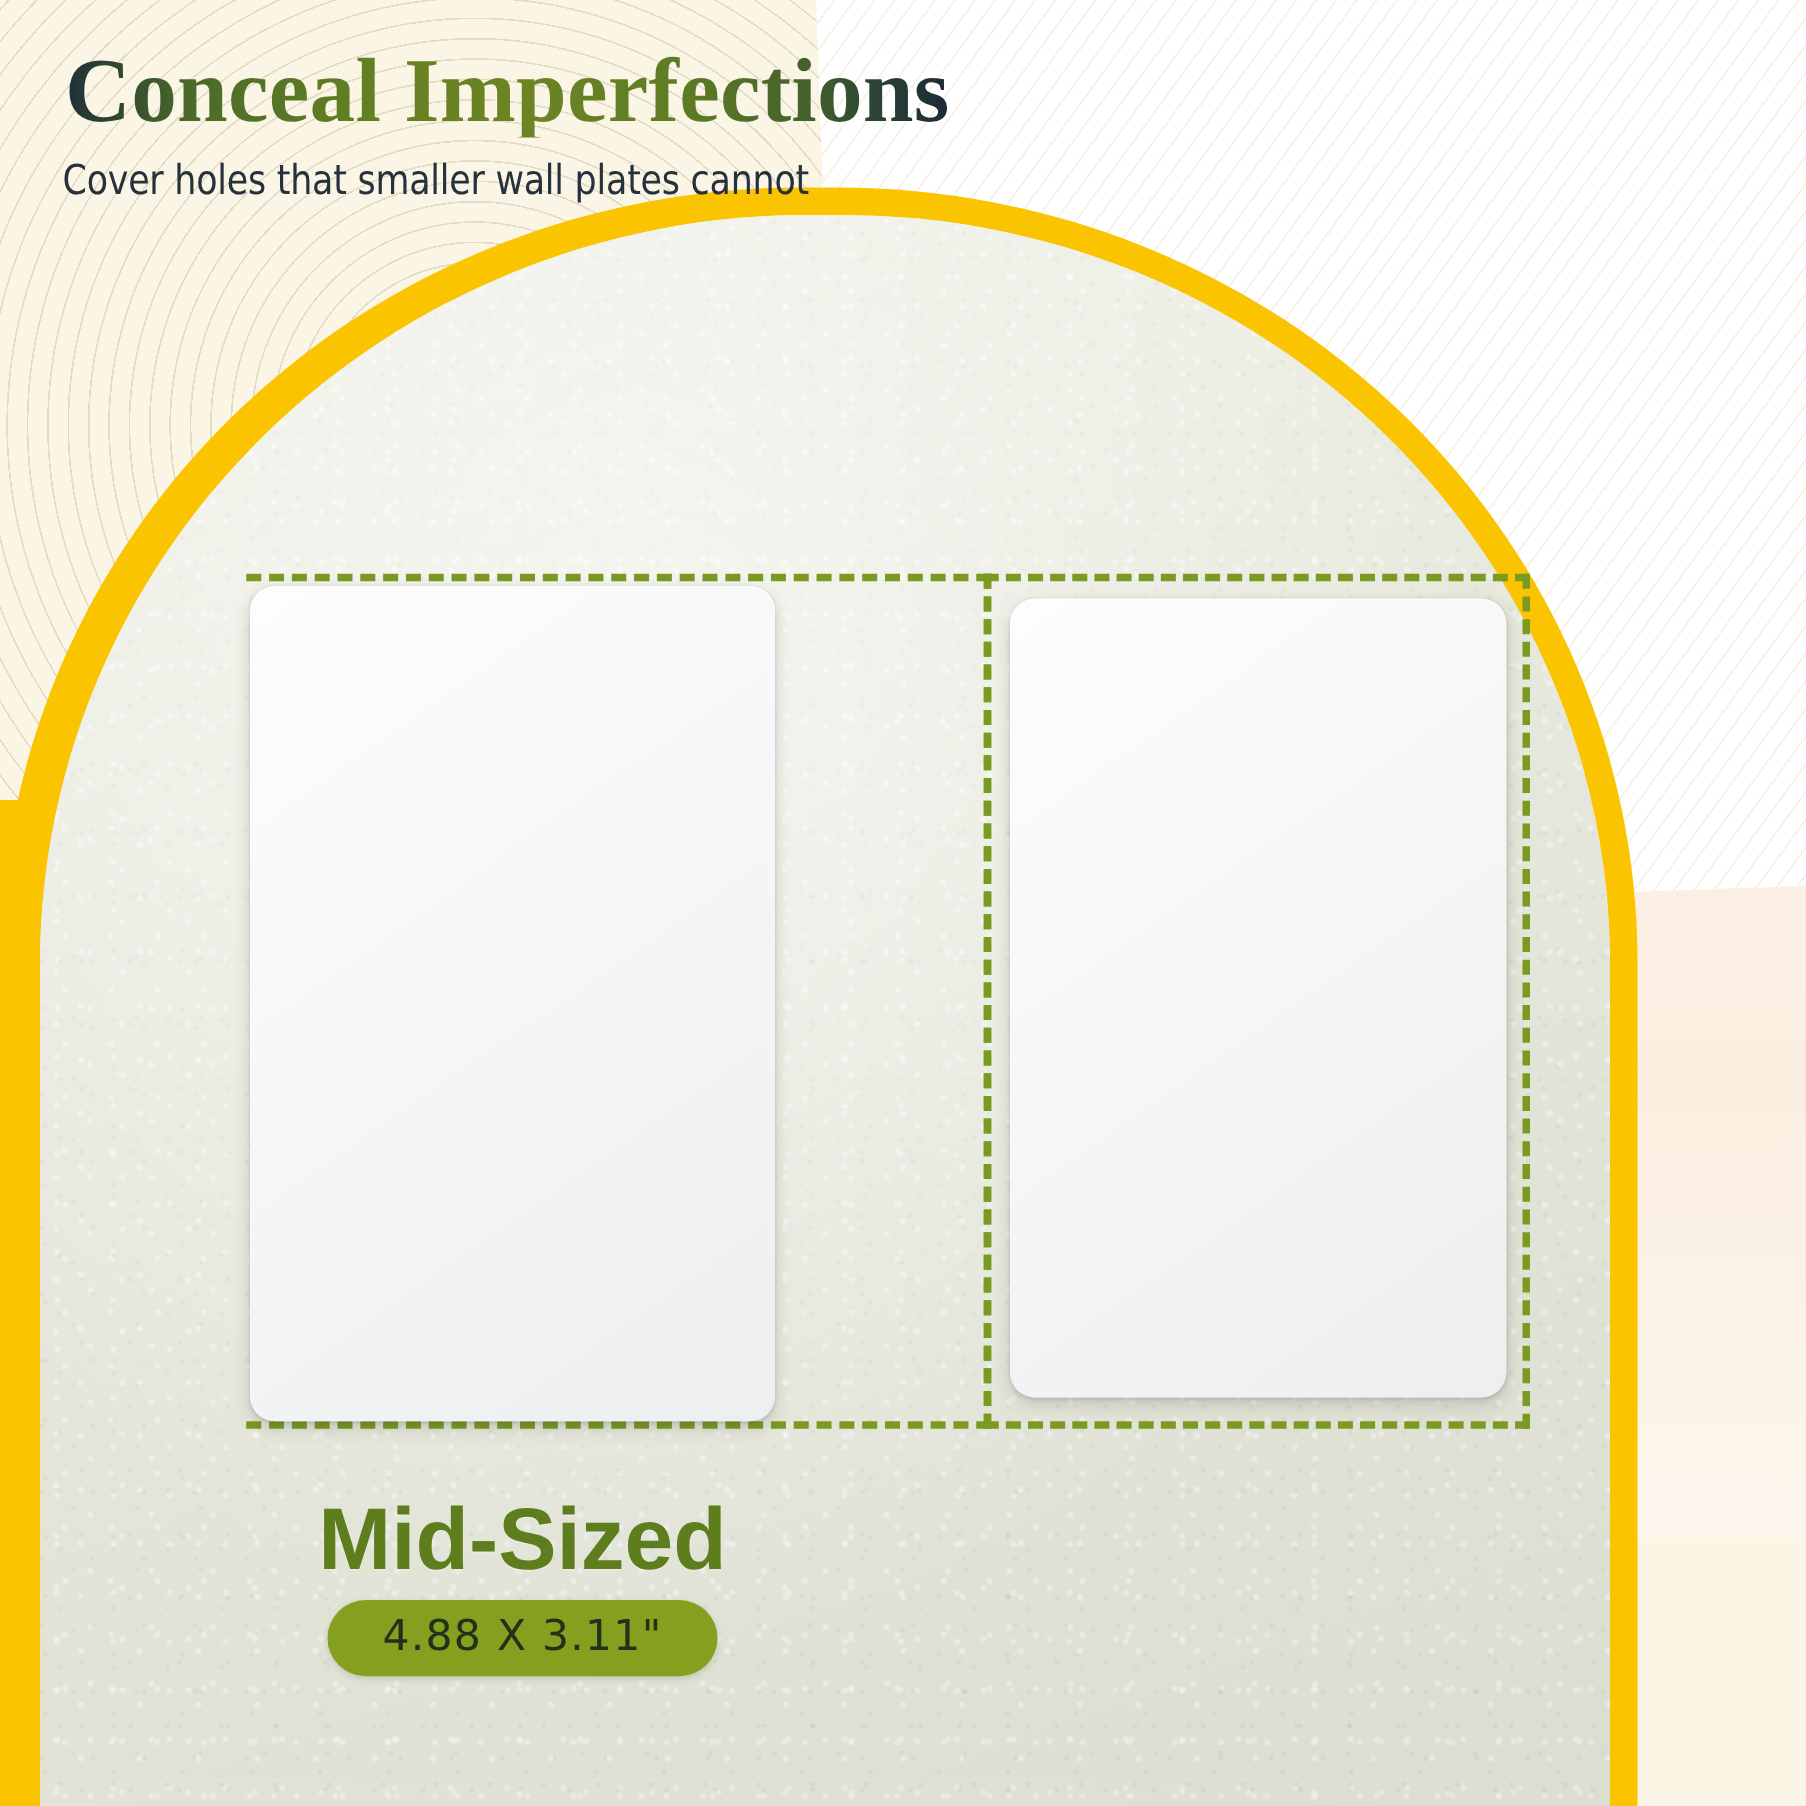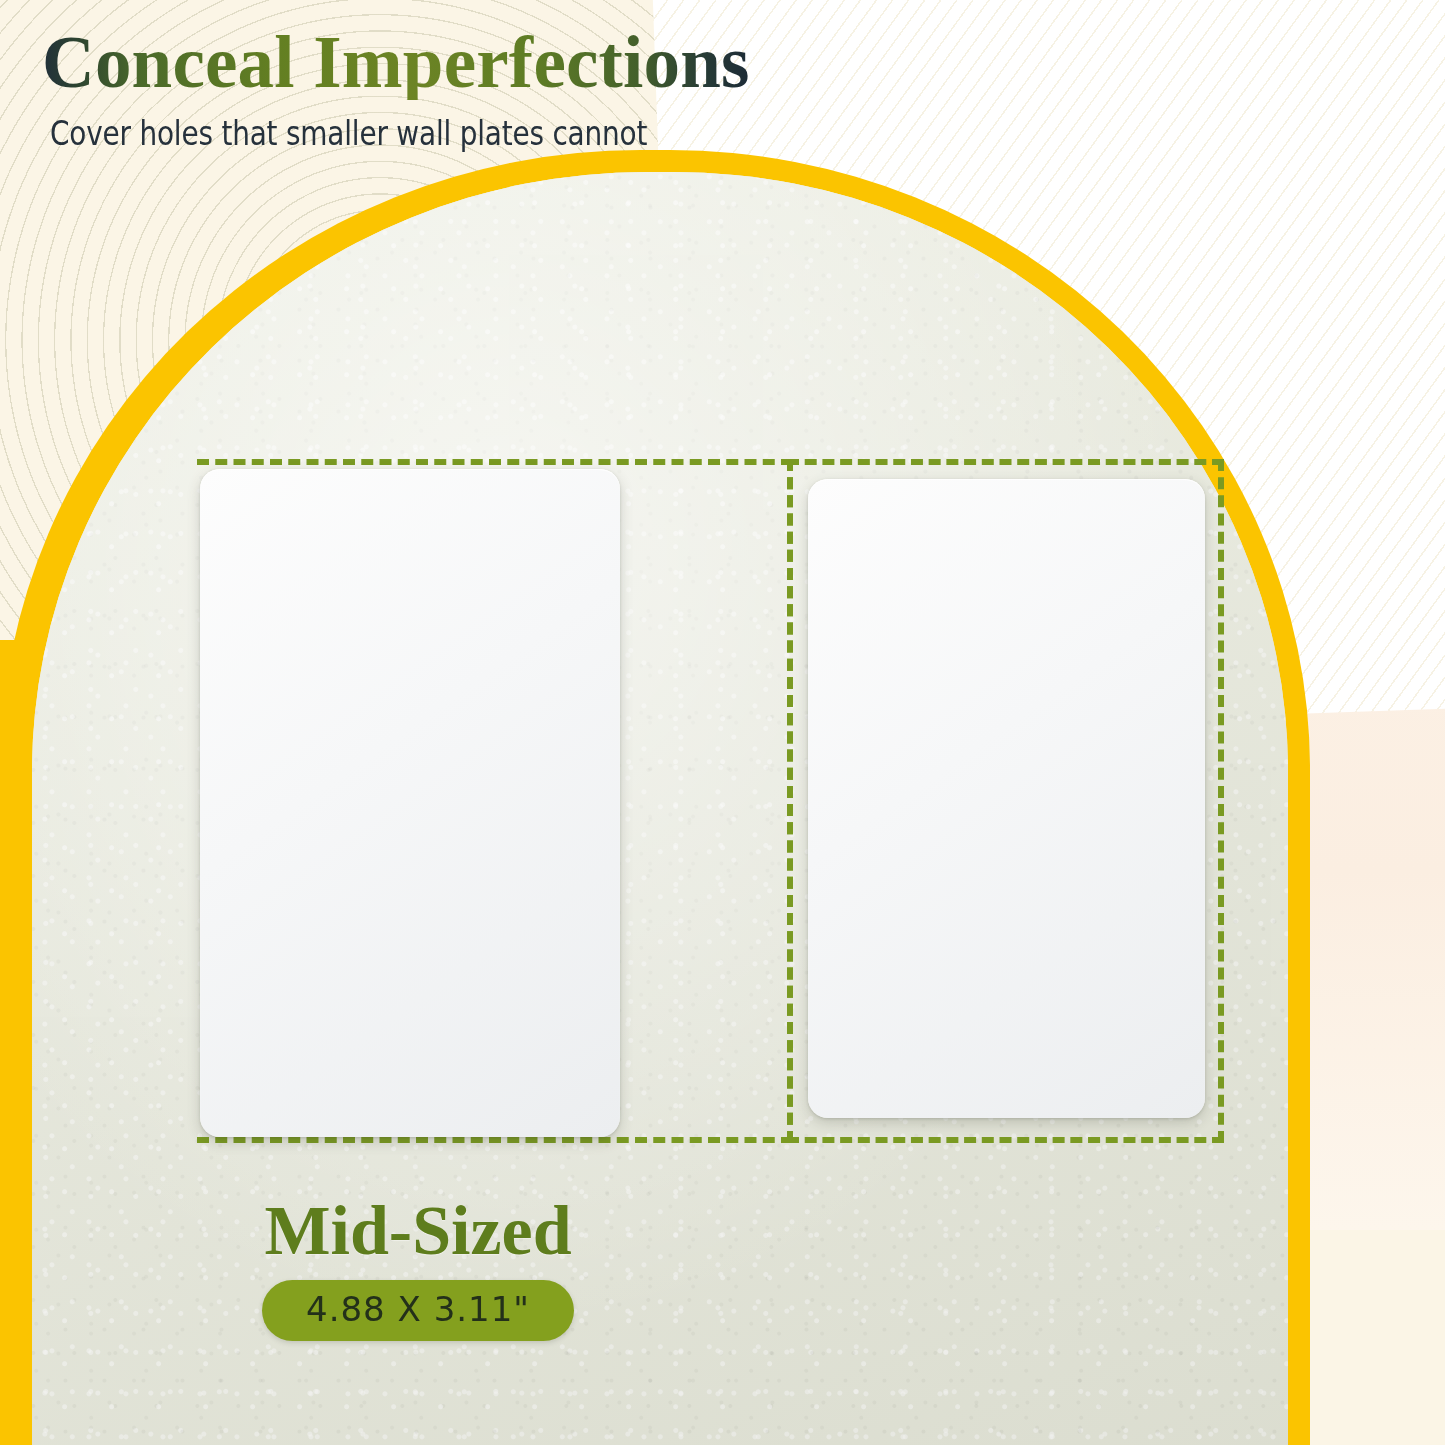--- a/index.html
+++ b/index.html
@@ -119,21 +119,21 @@
   }
 
   
   .header {
     position: absolute;
     left: 38px;
     top: 22px;
     z-index: 40;
   }
   .title {
-    margin: 4px;
+    margin: 14px;
     font-family: "Liberation Serif", serif;
     font-weight: 700;
     font-size: 73px;
     line-height: 1.02;
     letter-spacing: 0.2px;
     white-space: nowrap;
     background: linear-gradient(90deg,
       #21303a 0%,
       #2d4430 5%,
       #4b6a2a 14%,
@@ -198,21 +198,21 @@
   
   .label-group {
     position: absolute;
     z-index: 45;
     text-align: center;
   }
   .label-group.mid { left: 128px;  top: 1196px; width: 580px; }
   .label-group.std { left: 725px;  top: 1196px; width: 580px; }
 
   .label-title {
-    font-family: Liberation Serif, serif;
+    font-family: Liberation Sans, sans-serif;
     font-weight: 700;
     font-size: 70px;
     line-height: 1.0;
     color: #5e7d1d;
     white-space: nowrap;
     text-shadow: 0 1px 1px rgba(255,255,255,0.45);
   }
   .label-badge {
     display: inline-block;
     margin-top: 14px;

